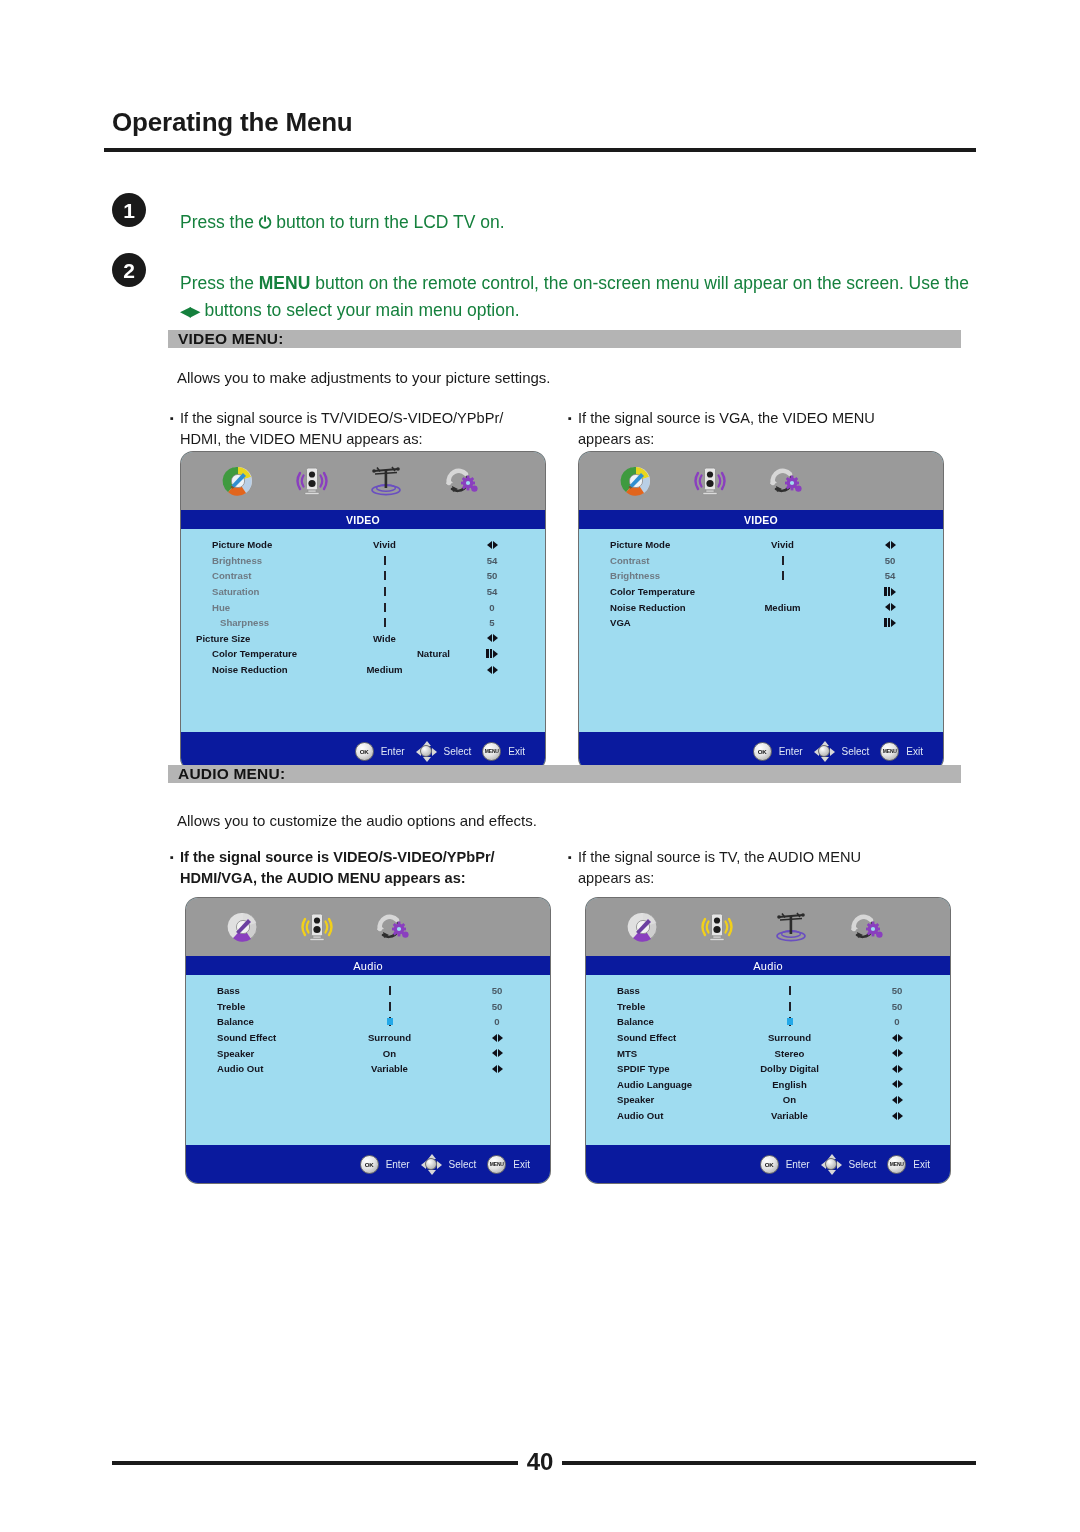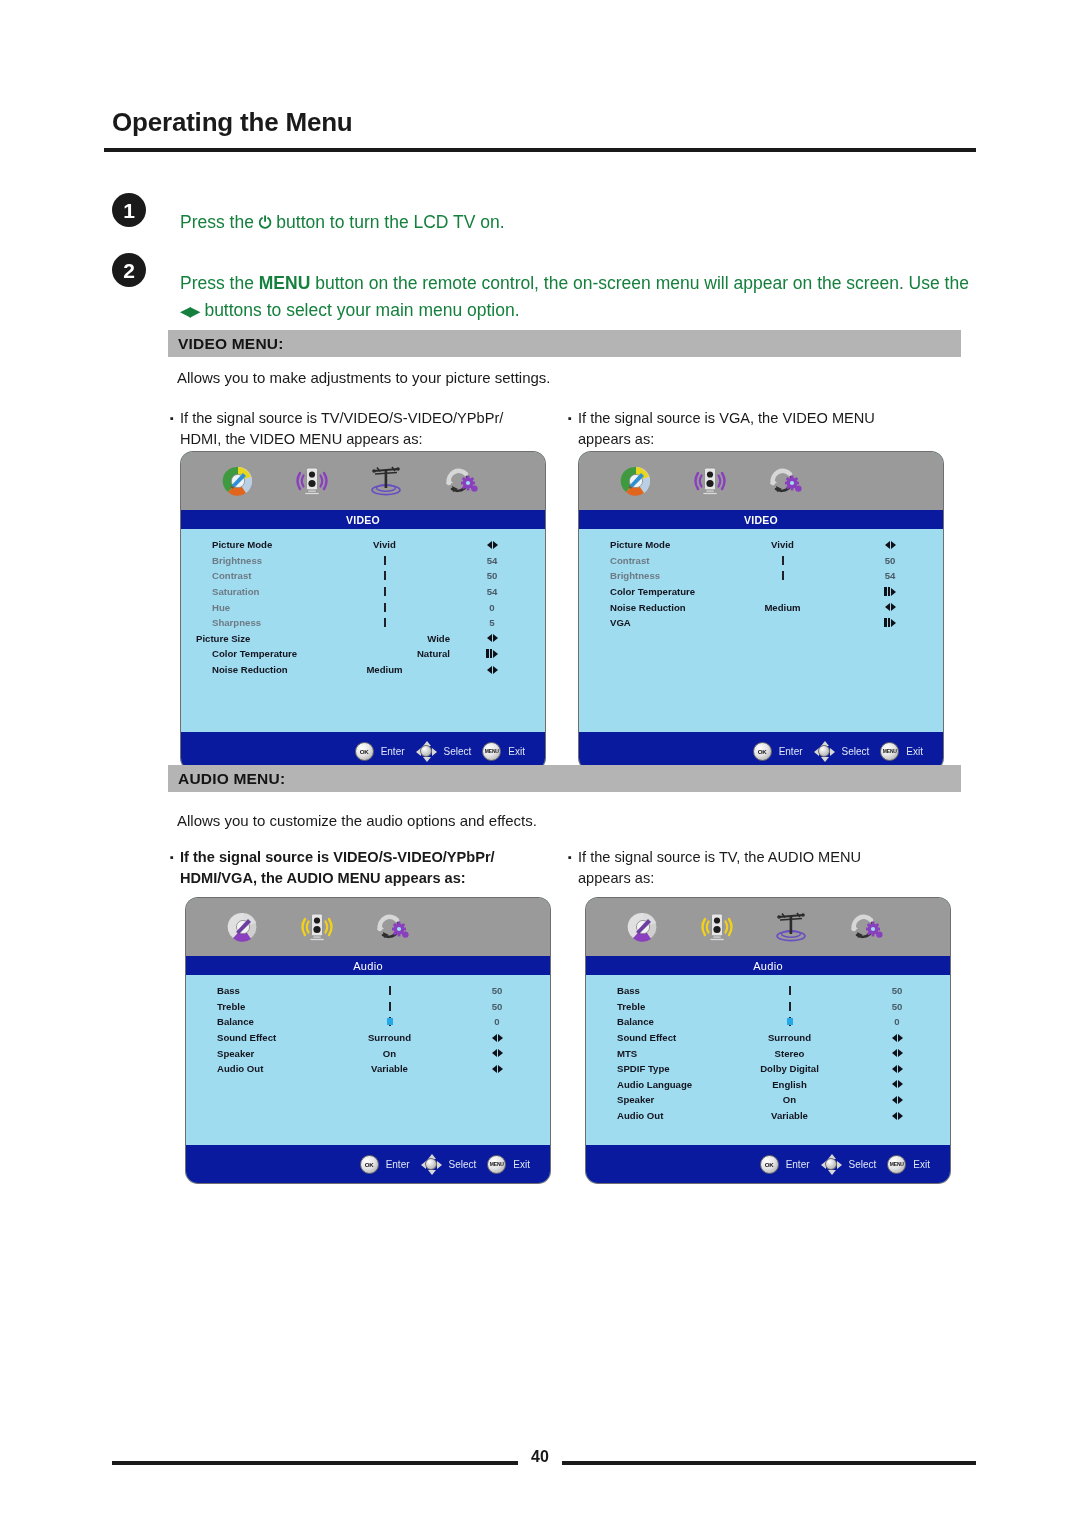--- a/index.html
+++ b/index.html
@@ -44,21 +44,21 @@
   .step-text {
     position:absolute; font-size:17.5px; line-height:27px; color:#15803d;
   }
   .step-text b { font-weight:bold; }
 
   .glyph-power { font-size:16px; font-weight:bold; }
   .glyph-lr { font-size:14px; letter-spacing:-1px; }
 
   
   .section-bar {
-    position:absolute; background:#b4b4b4; height:27px;
+    position:absolute; background:#b4b4b4; height:18px;
     display:flex; align-items:center; padding-left:10px;
   }
   .section-bar span { font-size:15.5px; font-weight:bold; color:#141414; letter-spacing:0.2px; }
 
   .section-desc { position:absolute; font-size:15px; color:#1a1a1a; }
 
   
   .bullet { position:absolute; font-size:14.6px; line-height:21px; color:#1a1a1a; }
   .bullet .dot {
     display:inline-block; width:10px; vertical-align:top;
@@ -143,21 +143,21 @@
   .dpad i { position:absolute; width:0;height:0; }
   .dpad .up { left:7.5px; top:0; border-left:4px solid transparent;border-right:4px solid transparent;border-bottom:5.5px solid #d8d8d8; }
   .dpad .dn { left:7.5px; bottom:0; border-left:4px solid transparent;border-right:4px solid transparent;border-top:5.5px solid #d8d8d8; }
   .dpad .lf { left:0; top:7.5px; border-top:4px solid transparent;border-bottom:4px solid transparent;border-right:5.5px solid #d8d8d8; }
   .dpad .rt { right:0; top:7.5px; border-top:4px solid transparent;border-bottom:4px solid transparent;border-left:5.5px solid #d8d8d8; }
 
   
   .pg-rule-l { position:absolute; height:4px; background:#1a1a1a; }
   .pg-rule-r { position:absolute; height:4px; background:#1a1a1a; }
   .pg-num {
-    position:absolute; font-size:16px; font-weight:bold; color:#1a1a1a;
+    position:absolute; font-size:24px; font-weight:bold; color:#1a1a1a;
     text-align:center;
   }
 
   .icon-slot { width:46px; height:44px; display:flex; align-items:center; justify-content:center; }
 </style>
 </head>
 <body>
 
 <div class="page">
 
@@ -312,33 +312,33 @@
           <div style="width:155px; display:flex; align-items:center; justify-content:center; padding:0 12px;">
             <div class="slider">
               <div class="fill" style="width:53%; background:#2d2d8c;"></div>
             </div>
           </div>
           <div style="width:60px; display:flex; align-items:center; justify-content:center;">
             <div class="val num">0</div>
           </div>
         </div>
         <div class="row">
-          <div class="lbl dim" style="width:126px; padding-left:31px;">Sharpness</div>
+          <div class="lbl dim" style="width:126px; padding-left:39px;">Sharpness</div>
           <div style="width:155px; display:flex; align-items:center; justify-content:center; padding:0 12px;">
             <div class="slider">
               <div class="fill" style="width:58%; background:#2d2d8c;"></div>
             </div>
           </div>
           <div style="width:60px; display:flex; align-items:center; justify-content:center;">
             <div class="val num">5</div>
           </div>
         </div>
         <div class="row">
           <div class="lbl" style="width:126px; padding-left:15px;">Picture Size</div>
-          <div style="width:155px; display:flex; align-items:center; justify-content:flex-end; padding:0 12px;">
+          <div style="width:155px; display:flex; align-items:center; justify-content:center; padding:0 12px;">
             <div class="val">Wide</div>
           </div>
           <div style="width:60px; display:flex; align-items:center; justify-content:center;">
             <span class="arrows">
               <span class="tri-l"></span>
               <span class="tri-r"></span>
             </span>
           </div>
         </div>
         <div class="row">

